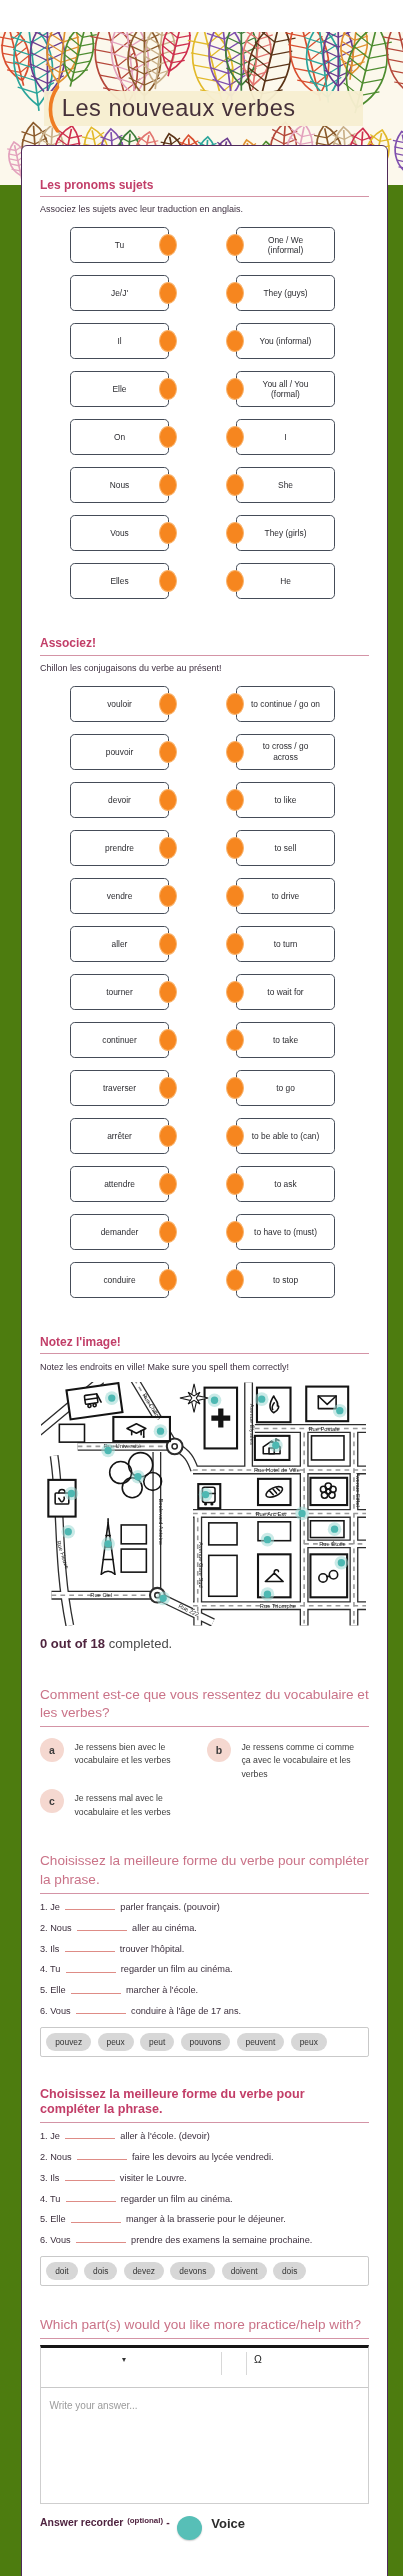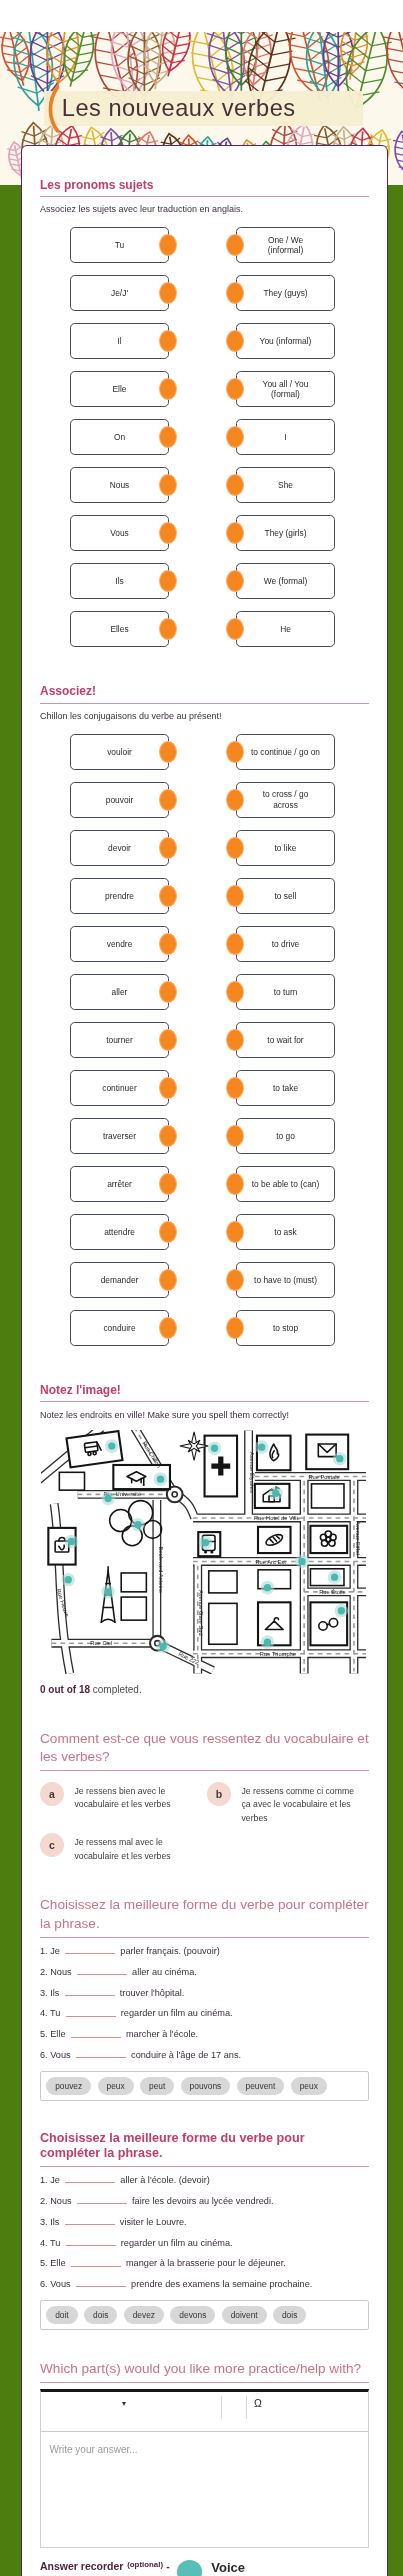--- a/index.html
+++ b/index.html
@@ -33,21 +33,21 @@
   .dot.dl{left:119px;}
   .dot.dr{left:186px;}
   
   .map-wrap{margin:9.4px 0 0 1px;}
   .mapsvg{background:#ffffff;}
   .blk{fill:#fff;stroke:#141414;stroke-width:4;}
   .blk.thin{stroke-width:3;}
   .icon{stroke:#141414;stroke-width:3;fill:none;stroke-linecap:round;stroke-linejoin:round;}
   .icon.fill{fill:#141414;stroke:none;}
   .slabel{font-size:11px;fill:#222;}
-  .progress{margin-top:7.3px;font-size:10px;color:#4c4c4c;}
+  .progress{margin-top:7.3px;font-size:13px;color:#4c4c4c;}
   .progress b{color:#50253f;}
   
   .opts{margin-top:10.5px;display:grid;grid-template-columns:167px 1fr;row-gap:7.3px;}
   .opt{display:flex;align-items:flex-start;}
   .badge{flex:0 0 auto;width:24px;height:24px;border-radius:50%;background:#f5d8d0;
     display:flex;align-items:center;justify-content:center;font-size:10.5px;font-weight:bold;color:#3d3c3c;}
   .opt-text{margin:3.1px 0 0 10.5px;font-size:8.7px;color:#3c3c3c;line-height:13.6px;max-width:115px;}
   
   .sentences{margin-top:8.4px;}
   .sentence{font-size:9.2px;color:#3c2f3d;line-height:11.5px;margin-bottom:9px;}
@@ -465,26 +465,20 @@
             <div class="mbox left">Nous</div>
             <div class="dot dl"></div>
             <div class="dot dr"></div>
             <div class="mbox right">She</div>
           </div>
           <div class="match-row">
             <div class="mbox left">Vous</div>
             <div class="dot dl"></div>
             <div class="dot dr"></div>
             <div class="mbox right">They (girls)</div>
-          </div>
-          <div class="match-row">
-            <div class="mbox left">Ils</div>
-            <div class="dot dl"></div>
-            <div class="dot dr"></div>
-            <div class="mbox right">We (formal)</div>
           </div>
           <div class="match-row">
             <div class="mbox left">Elles</div>
             <div class="dot dl"></div>
             <div class="dot dr"></div>
             <div class="mbox right">He</div>
           </div>
         </div>
     </div>
 

